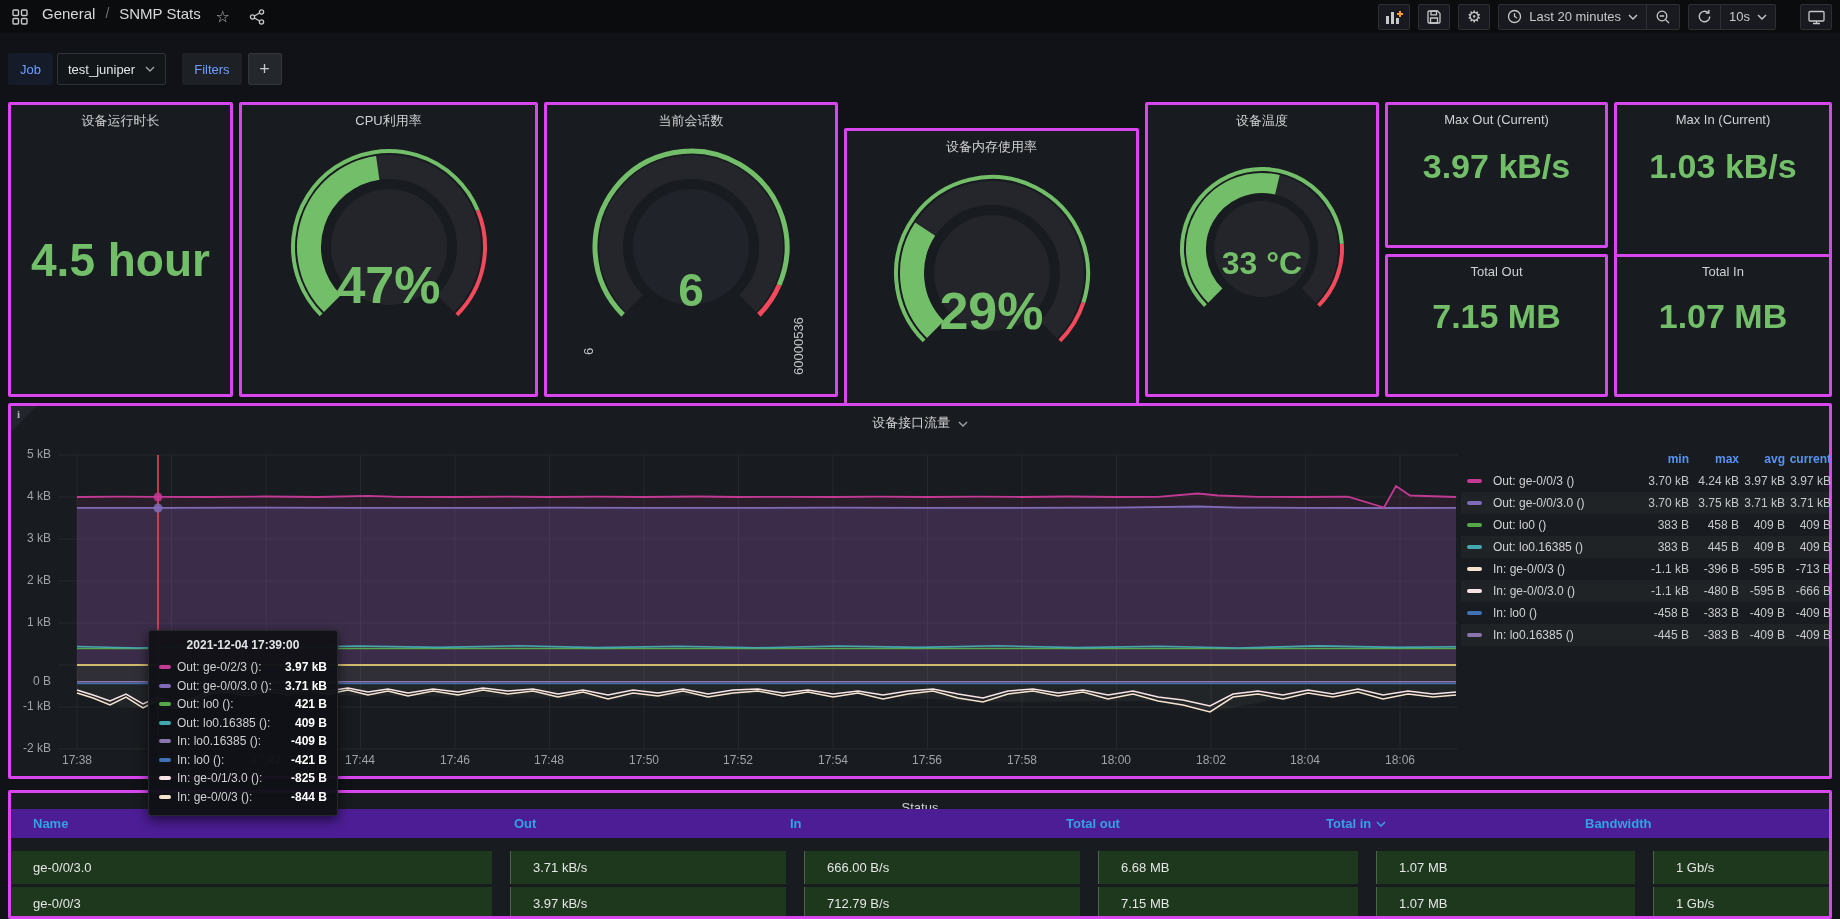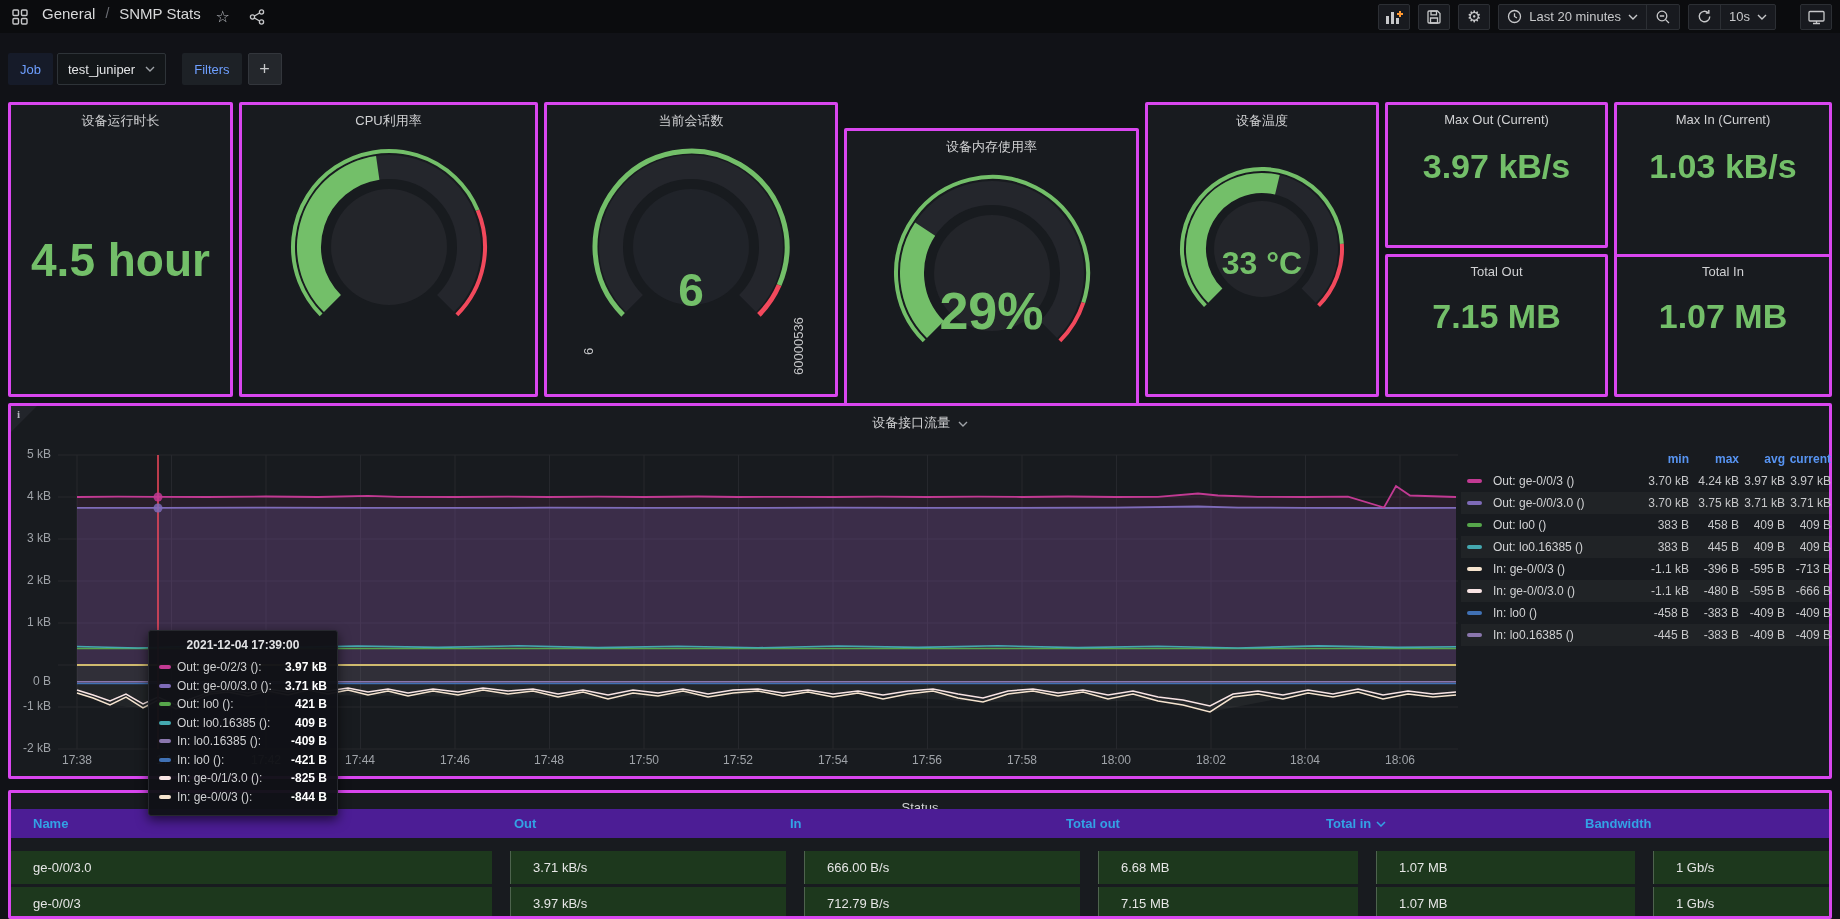--- a/index.html
+++ b/index.html
@@ -188,20 +188,21 @@
 
   <section class="panel" style="left:239px;top:102px;width:299px;height:295px;">
     <div class="panel-title">CPU利用率</div>
     <svg class="gauge-svg" style="top:42px;" width="300" height="210" viewBox="0 0 300 210">
       <circle cx="150" cy="100" r="58" fill="#23252a"></circle>
       <path d="M93.43 156.57 A80 80 0 1 1 206.57 156.57" fill="none" stroke="#24262c" stroke-width="24"></path>
       <path d="M93.43 156.57 A80 80 0 0 1 138.73 20.8" fill="none" stroke="#73bf69" stroke-width="24"></path>
       <path d="M82.11 167.89 A96 96 0 1 1 238.69 63.26" fill="none" stroke="#73bf69" stroke-width="4"></path>
       <path d="M238.69 63.26 A96 96 0 0 1 217.89 167.89" fill="none" stroke="#f2495c" stroke-width="4"></path>
     </svg>
+    <div class="gauge-value" style="top:150px;font-size:52px;">47%</div>
   </section>
 
   <section class="panel" style="left:544px;top:102px;width:294px;height:295px;">
     <div class="panel-title">当前会话数</div>
     <svg class="gauge-svg" style="top:42px;" width="300" height="235" viewBox="0 0 300 235">
       <circle cx="150" cy="100" r="58" fill="#202329"></circle>
       <path d="M93.43 156.57 A80 80 0 1 1 206.57 156.57" fill="none" stroke="#24262c" stroke-width="24"></path>
       <path d="M82.11 167.89 A96 96 0 1 1 238.11 138.12" fill="none" stroke="#73bf69" stroke-width="5"></path>
       <path d="M238.11 138.12 A96 96 0 0 1 217.89 167.89" fill="none" stroke="#f2495c" stroke-width="5"></path>
       <text x="52" y="208" transform="rotate(-90 52 208)" font-size="13" fill="#c7c8ca">6</text>

